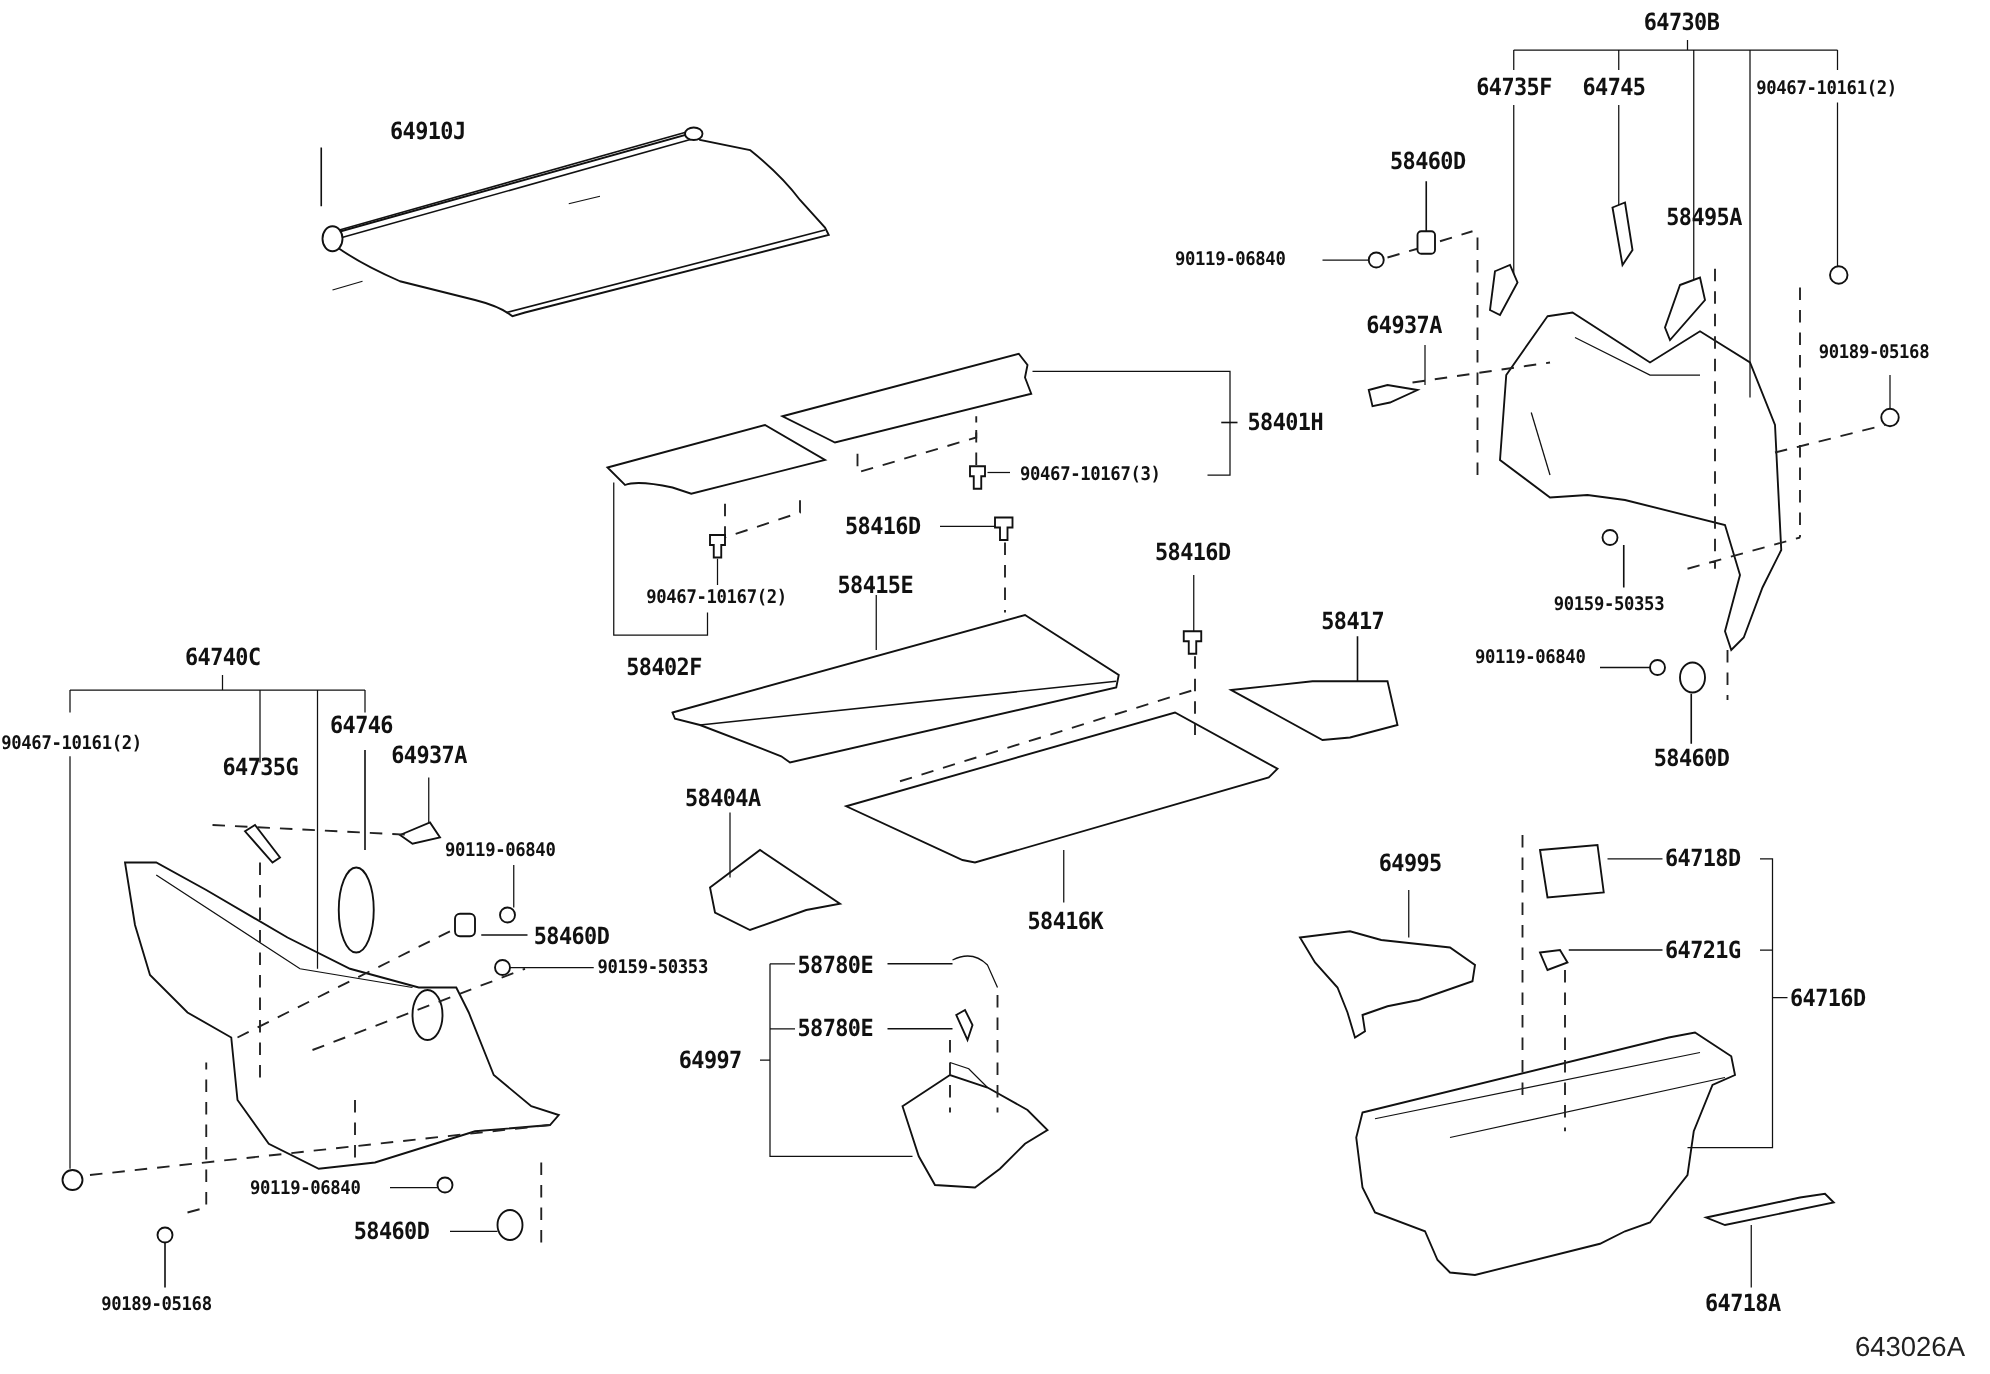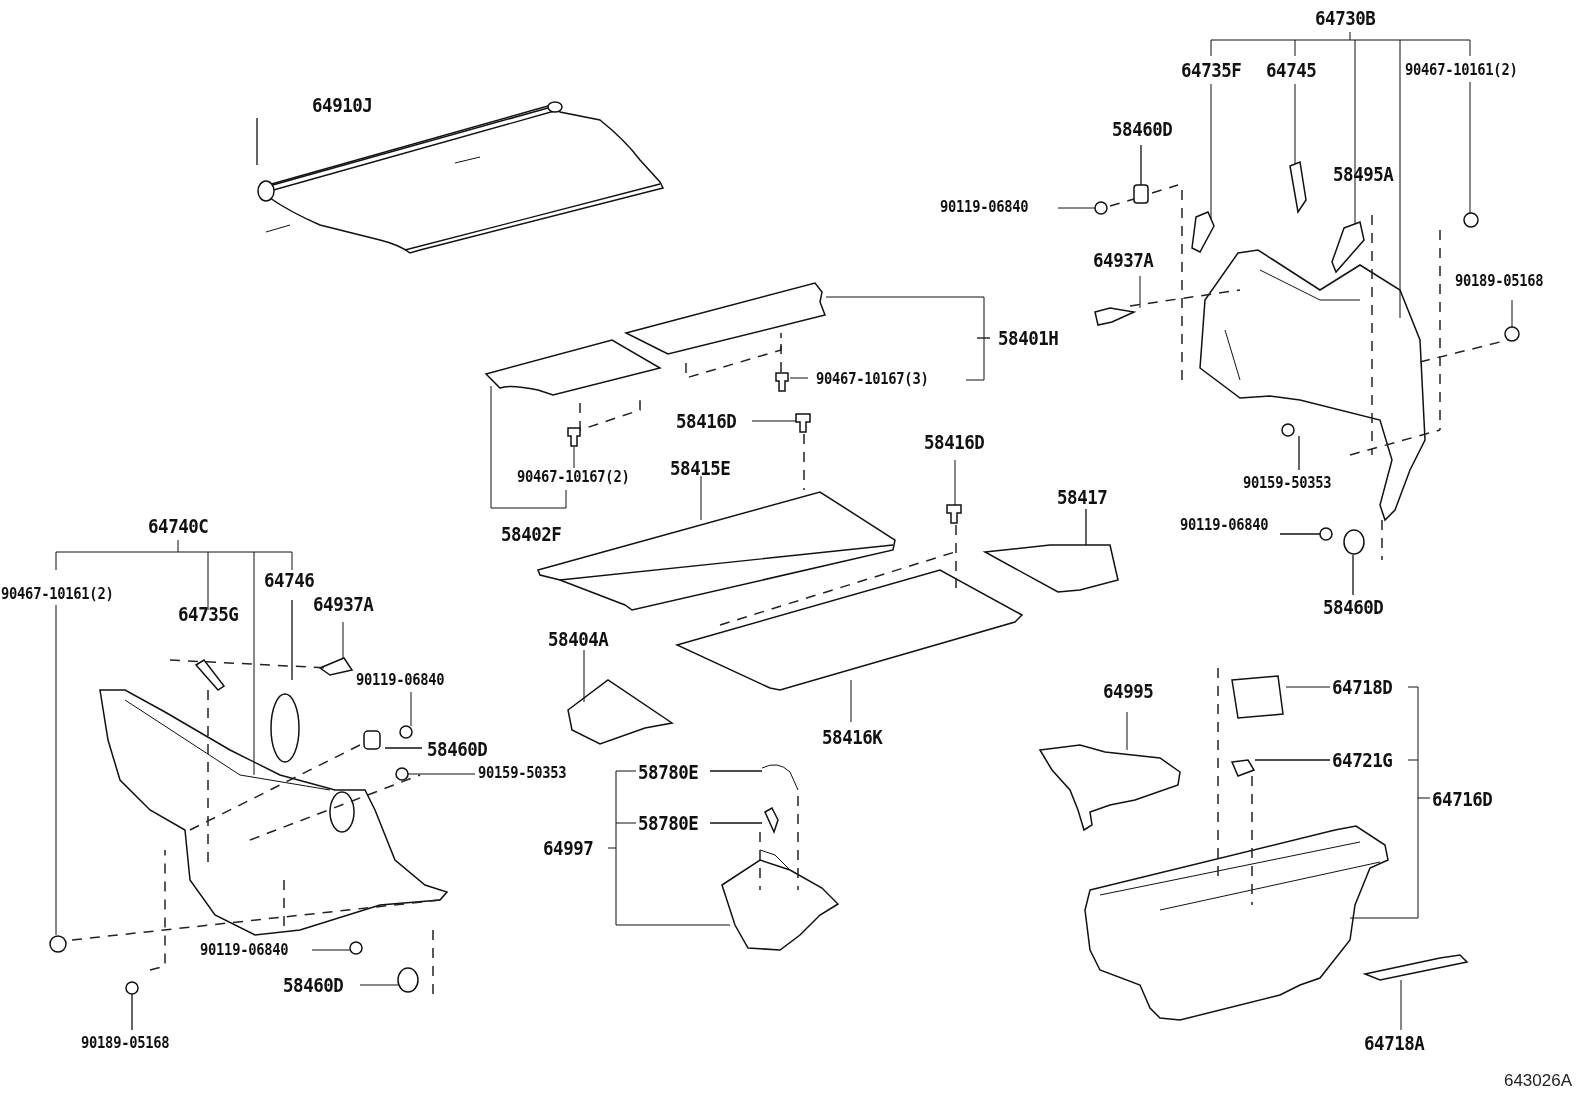--- a/index.html
+++ b/index.html
@@ -1,20 +1,20 @@
 <!DOCTYPE html>
 <html><head>
 <meta charset="utf-8">
 <style>
   html,body{margin:0;padding:0;background:#fff;}
   body{width:1592px;height:1099px;position:relative;overflow:hidden;font-family:"DejaVu Sans Mono","Liberation Mono",monospace;}
   svg{position:absolute;left:0;top:0;}
   .lbl{position:absolute;font-family:"DejaVu Sans Mono","Liberation Mono",monospace;font-weight:bold;color:#111;font-size:19px;white-space:nowrap;line-height:1;letter-spacing:-0.5px;transform:scaleX(0.92);transform-origin:left center;}
   .lbl.sm{font-size:15px;font-weight:bold;letter-spacing:-0.3px;}
-  .code{position:absolute;right:20px;bottom:8px;font-family:"Liberation Sans",sans-serif;font-size:17px;color:#222;}
+  .code{position:absolute;right:20px;bottom:8px;font-family:"Liberation Sans",sans-serif;font-size:22px;color:#222;}
   .ln{stroke:#111;stroke-width:1.3;fill:none;}
   .dl{stroke:#222;stroke-width:1.5;fill:none;stroke-dasharray:10 8;}
   .part{stroke:#111;stroke-width:1.5;fill:#fff;}
   .fine{stroke:#111;stroke-width:1;fill:none;}
 </style>
 </head>
 <body>
 
 <svg width="1592" height="1099" viewBox="0 0 1592 1099">
 

